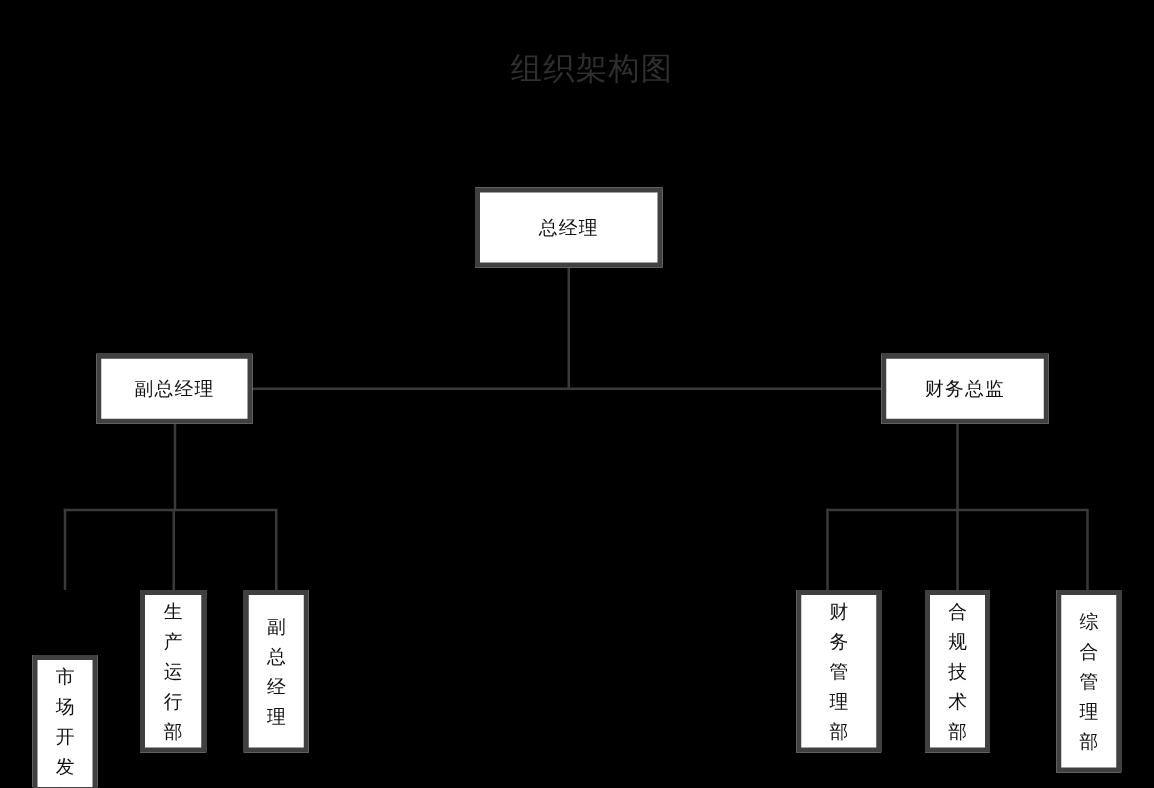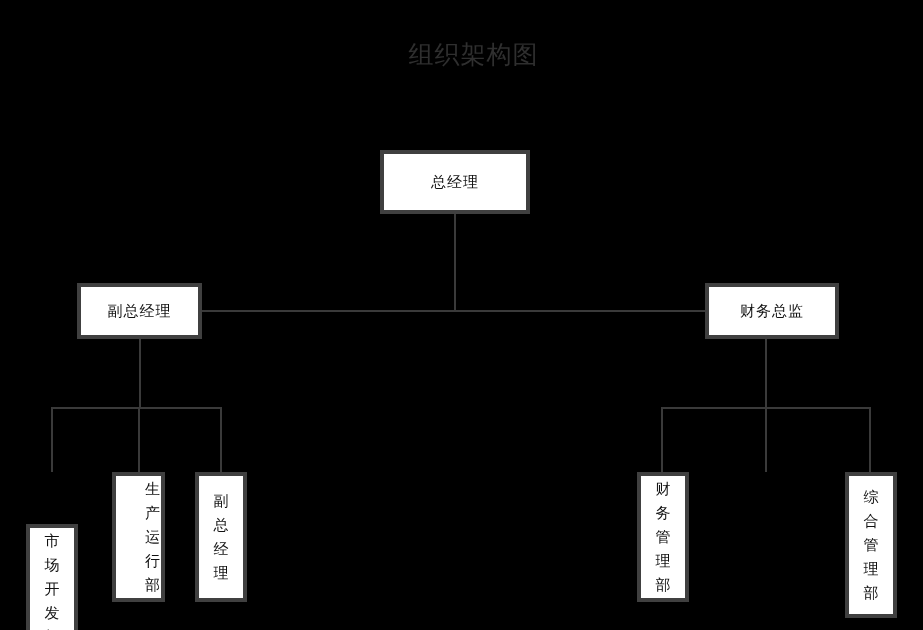--- a/index.html
+++ b/index.html
@@ -113,30 +113,33 @@
   </div>
 
   <div class="node wide" style="left:705px; top:283px; width:134px; height:56px;">
     <span class="node-label">财务总监</span>
   </div>
 
   <div class="node narrow" style="left:26px; top:492px; width:52px; height:130px;margin-top:32px;">
     <span class="node-label">市场开发部</span>
   </div>
 
-  <div class="node narrow" style="left:112px; top:472px; width:53px; height:130px;justify-content:flex-end;">
+  <div class="node narrow" style="left:112px; top:472px; width:53px; height:130px;">
     <span class="node-label">生产运行部</span>
   </div>
 
   <div class="node narrow" style="left:195px; top:472px; width:52px; height:130px;">
     <span class="node-label">副总经理</span>
   </div>
 
-  <div class="node narrow" style="left:637px; top:472px; width:52px; height:130px;">
+  <div class="node narrow" style="left:637px; top:472px; width:68px; height:130px;">
     <span class="node-label">财务管理部</span>
   </div>
 
+  <div class="node narrow" style="left:740px; top:472px; width:52px; height:130px;">
+    <span class="node-label">合规技术部</span>
+  </div>
 
   <div class="node narrow" style="left:845px; top:472px; width:52px; height:146px;">
     <span class="node-label">综合管理部</span>
   </div>
 
 </div>
 
 </body></html>

